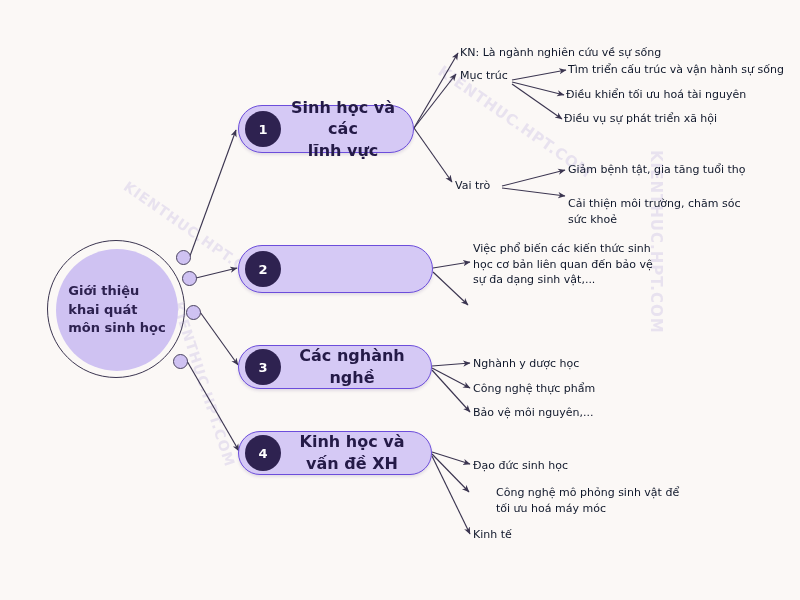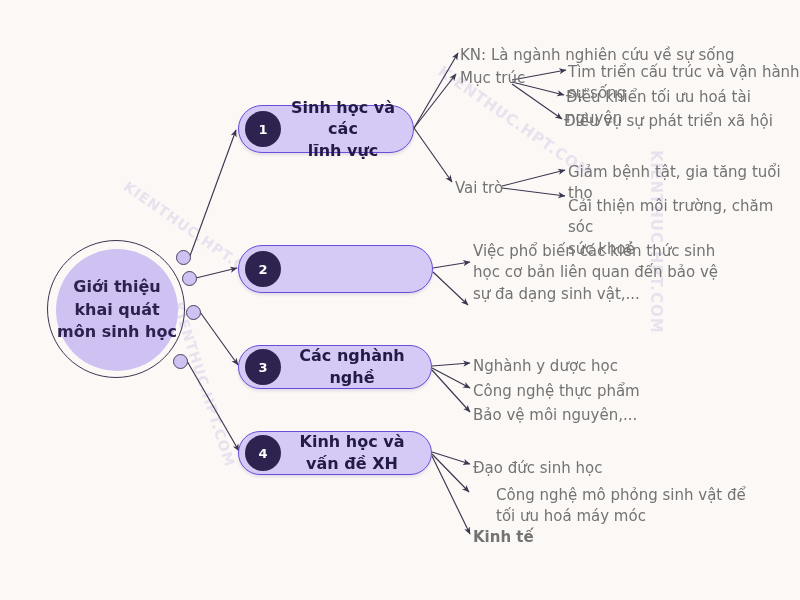--- a/index.html
+++ b/index.html
@@ -62,23 +62,23 @@
   }
   #center-label {
     position: absolute;
     left: 9px;
     top: 9px;
     width: 122px;
     height: 122px;
     display: flex;
     align-items: center;
     justify-content: center;
-    text-align: center;
+    text-align: left;
     color: #2d2150;
-    font-size: 16px;
+    font-size: 13px;
     font-weight: 700;
     line-height: 1.42;
     white-space: pre-line;
   }
 
   
   .ring-dot {
     position: absolute;
     width: 15px;
     height: 15px;
@@ -120,22 +120,22 @@
     font-size: 16px;
     font-weight: 700;
     line-height: 1.35;
     padding: 0 12px 0 4px;
     white-space: pre-line;
   }
 
   
   .leaf {
     position: absolute;
-    color: #737373;
-    font-size: 15px;
+    color: #0f172a;
+    font-size: 11px;
     line-height: 1.42;
     white-space: pre-line;
   }
 </style>
 </head>
 <body>
 
 <div id="canvas">
 
   <div class="watermark" style="left:445px; top:62px; font-size:15px; transform:rotate(35deg);">KIENTHUC.HPT.COM</div>
@@ -230,15 +230,15 @@
   <div class="leaf" style="left:473px; top:405px;">Bảo vệ môi nguyên,...</div>
 
   <div class="pill" style="left:238px; top:431px; width:194px; height:44px;">
     <div class="pill-badge">4</div>
     <div class="pill-label">Kinh học và vấn đề XH</div>
   </div>
 
   <div class="leaf" style="left:473px; top:458px;">Đạo đức sinh học</div>
   <div class="leaf" style="left:496px; top:485px;">Công nghệ mô phỏng sinh vật để
 tối ưu hoá máy móc</div>
-  <div class="leaf" style="left:473px; top:527px;font-weight:bold;">Kinh tế</div>
+  <div class="leaf" style="left:473px; top:527px;">Kinh tế</div>
 
 </div>
 
 </body></html>

